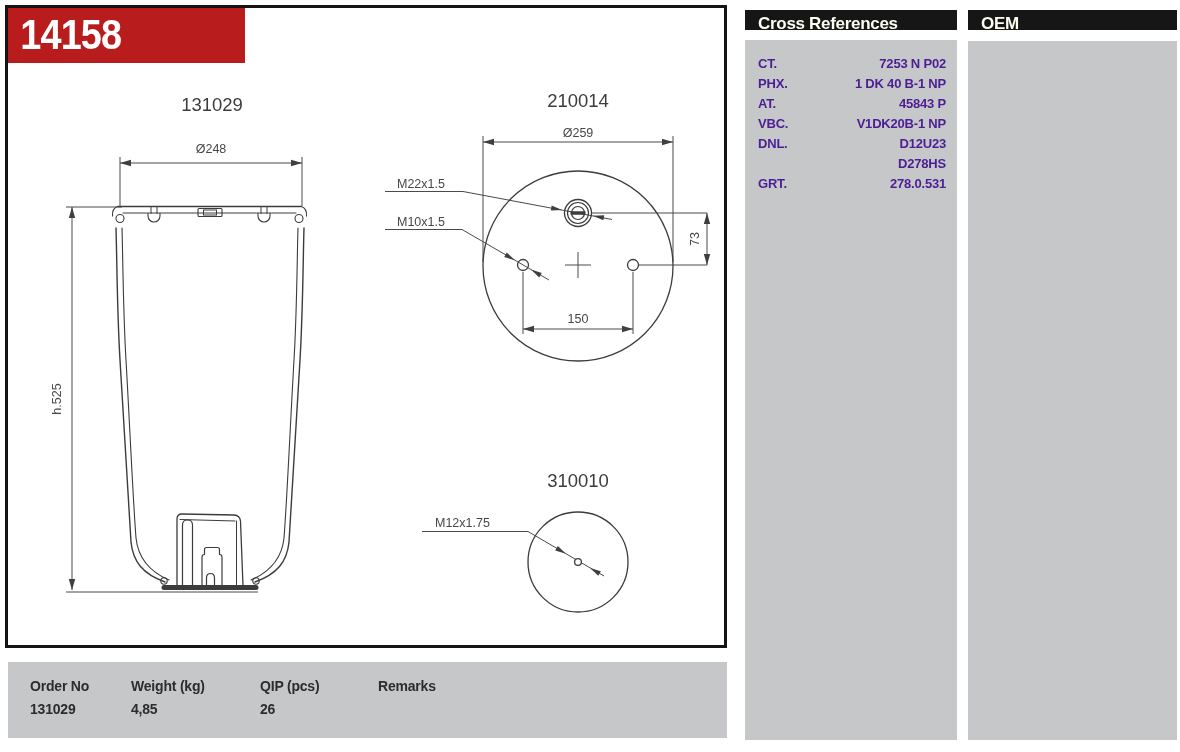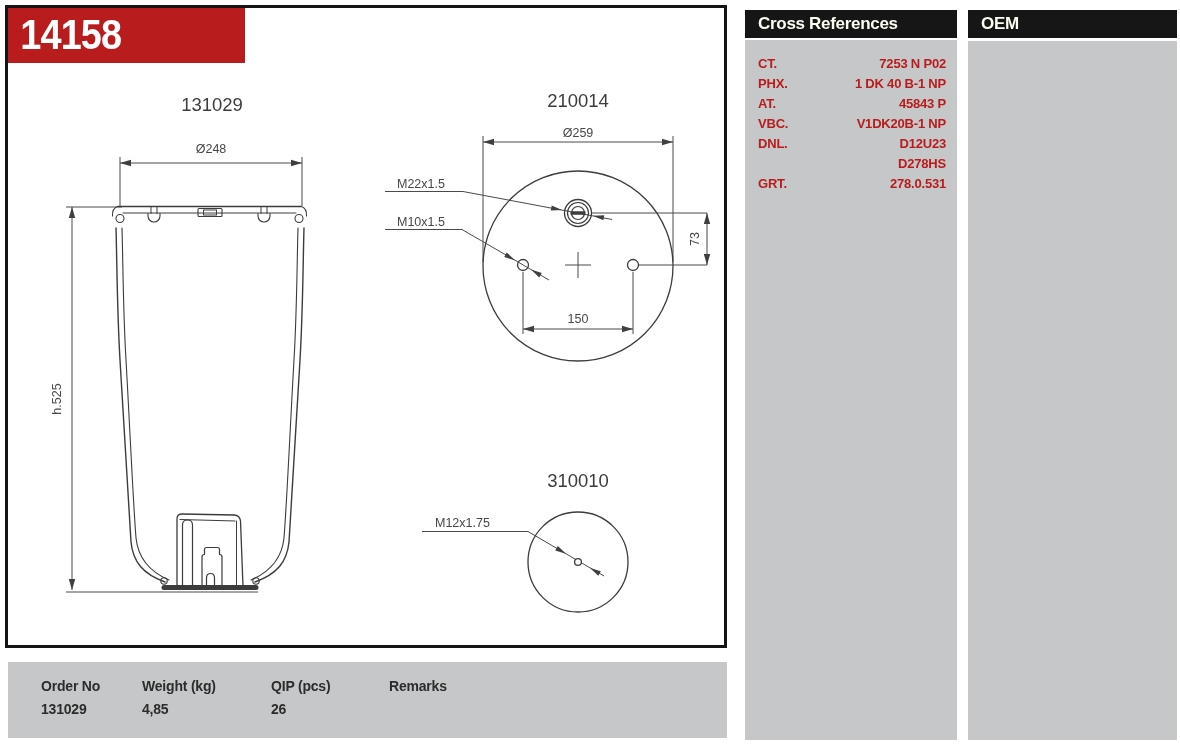--- a/index.html
+++ b/index.html
@@ -21,37 +21,37 @@
     padding-left:14px; letter-spacing:-1px;
     transform:scaleX(0.88); transform-origin:left center;
   }
   svg.draw { position:absolute; left:0; top:0; }
   svg text { font-family:"Liberation Sans", sans-serif; }
   .viewlbl { font-size:18.5px; fill:#3c3c3c; }
   .dimtxt  { font-size:12.5px; fill:#474747; }
   
   .hdr-bar {
     position:absolute; background:#161616; color:#fdfdf2;
-    font-size:17px; font-weight:bold; line-height:28px; height:28px;
+    font-size:17px; font-weight:bold; line-height:28px; height:20px;
     padding-left:13px; box-sizing:border-box; letter-spacing:-0.3px;
   }
   .panel-body { position:absolute; background:#c6c7c8; }
   .xref-rows { padding:16px 11px 0 13px; }
   .xrow {
     display:flex; justify-content:space-between; height:20px;
-    font-size:13px; font-weight:bold; color:#b91c1c; letter-spacing:-0.2px;gap:32px;
+    font-size:13px; font-weight:bold; color:#4c1d95; letter-spacing:-0.2px;gap:32px;
   }
   
   .spec-strip {
     position:absolute; left:8px; top:662px; width:719px; height:76px;
     background:#c6c7c8;
   }
   .spec-grid {
     display:grid; grid-template-columns:101px 129px 118px 1fr;
-    row-gap:7px; padding:16px 10px 0 33px;
+    row-gap:7px; padding:16px 10px 0 22px;
     font-size:14px; font-weight:bold; color:#2c2c2c; letter-spacing:-0.2px;
   }
 </style>
 </head>
 <body>
 
 <div class="frame">
 
   <div class="partno-box">
     <span class="num">14158</span>

